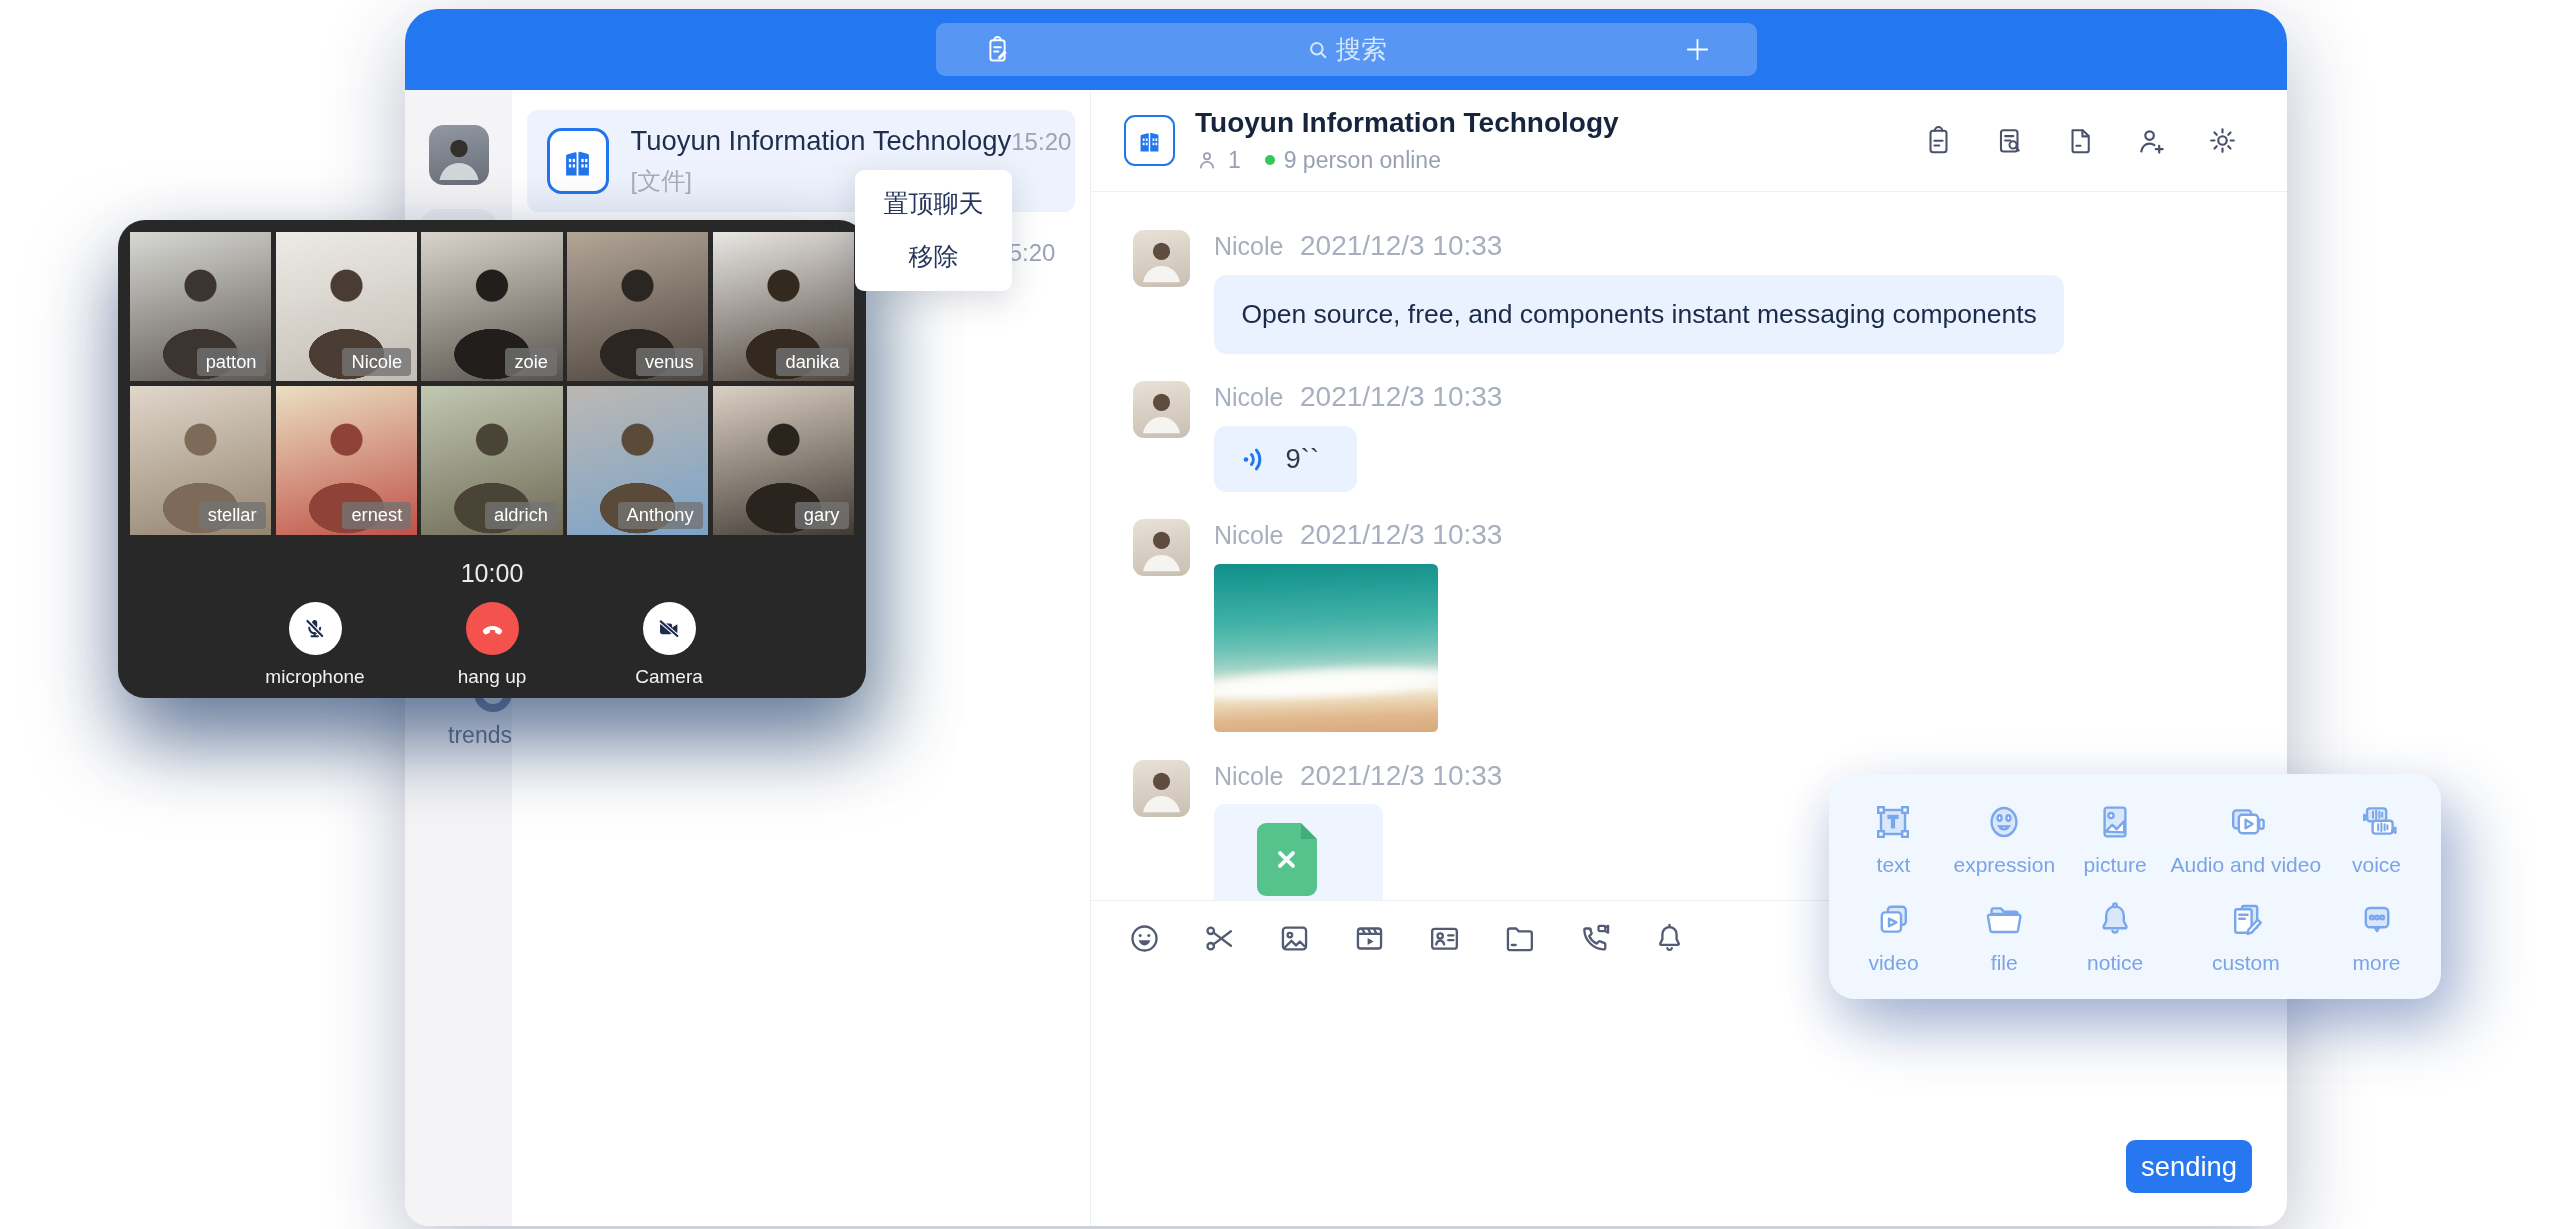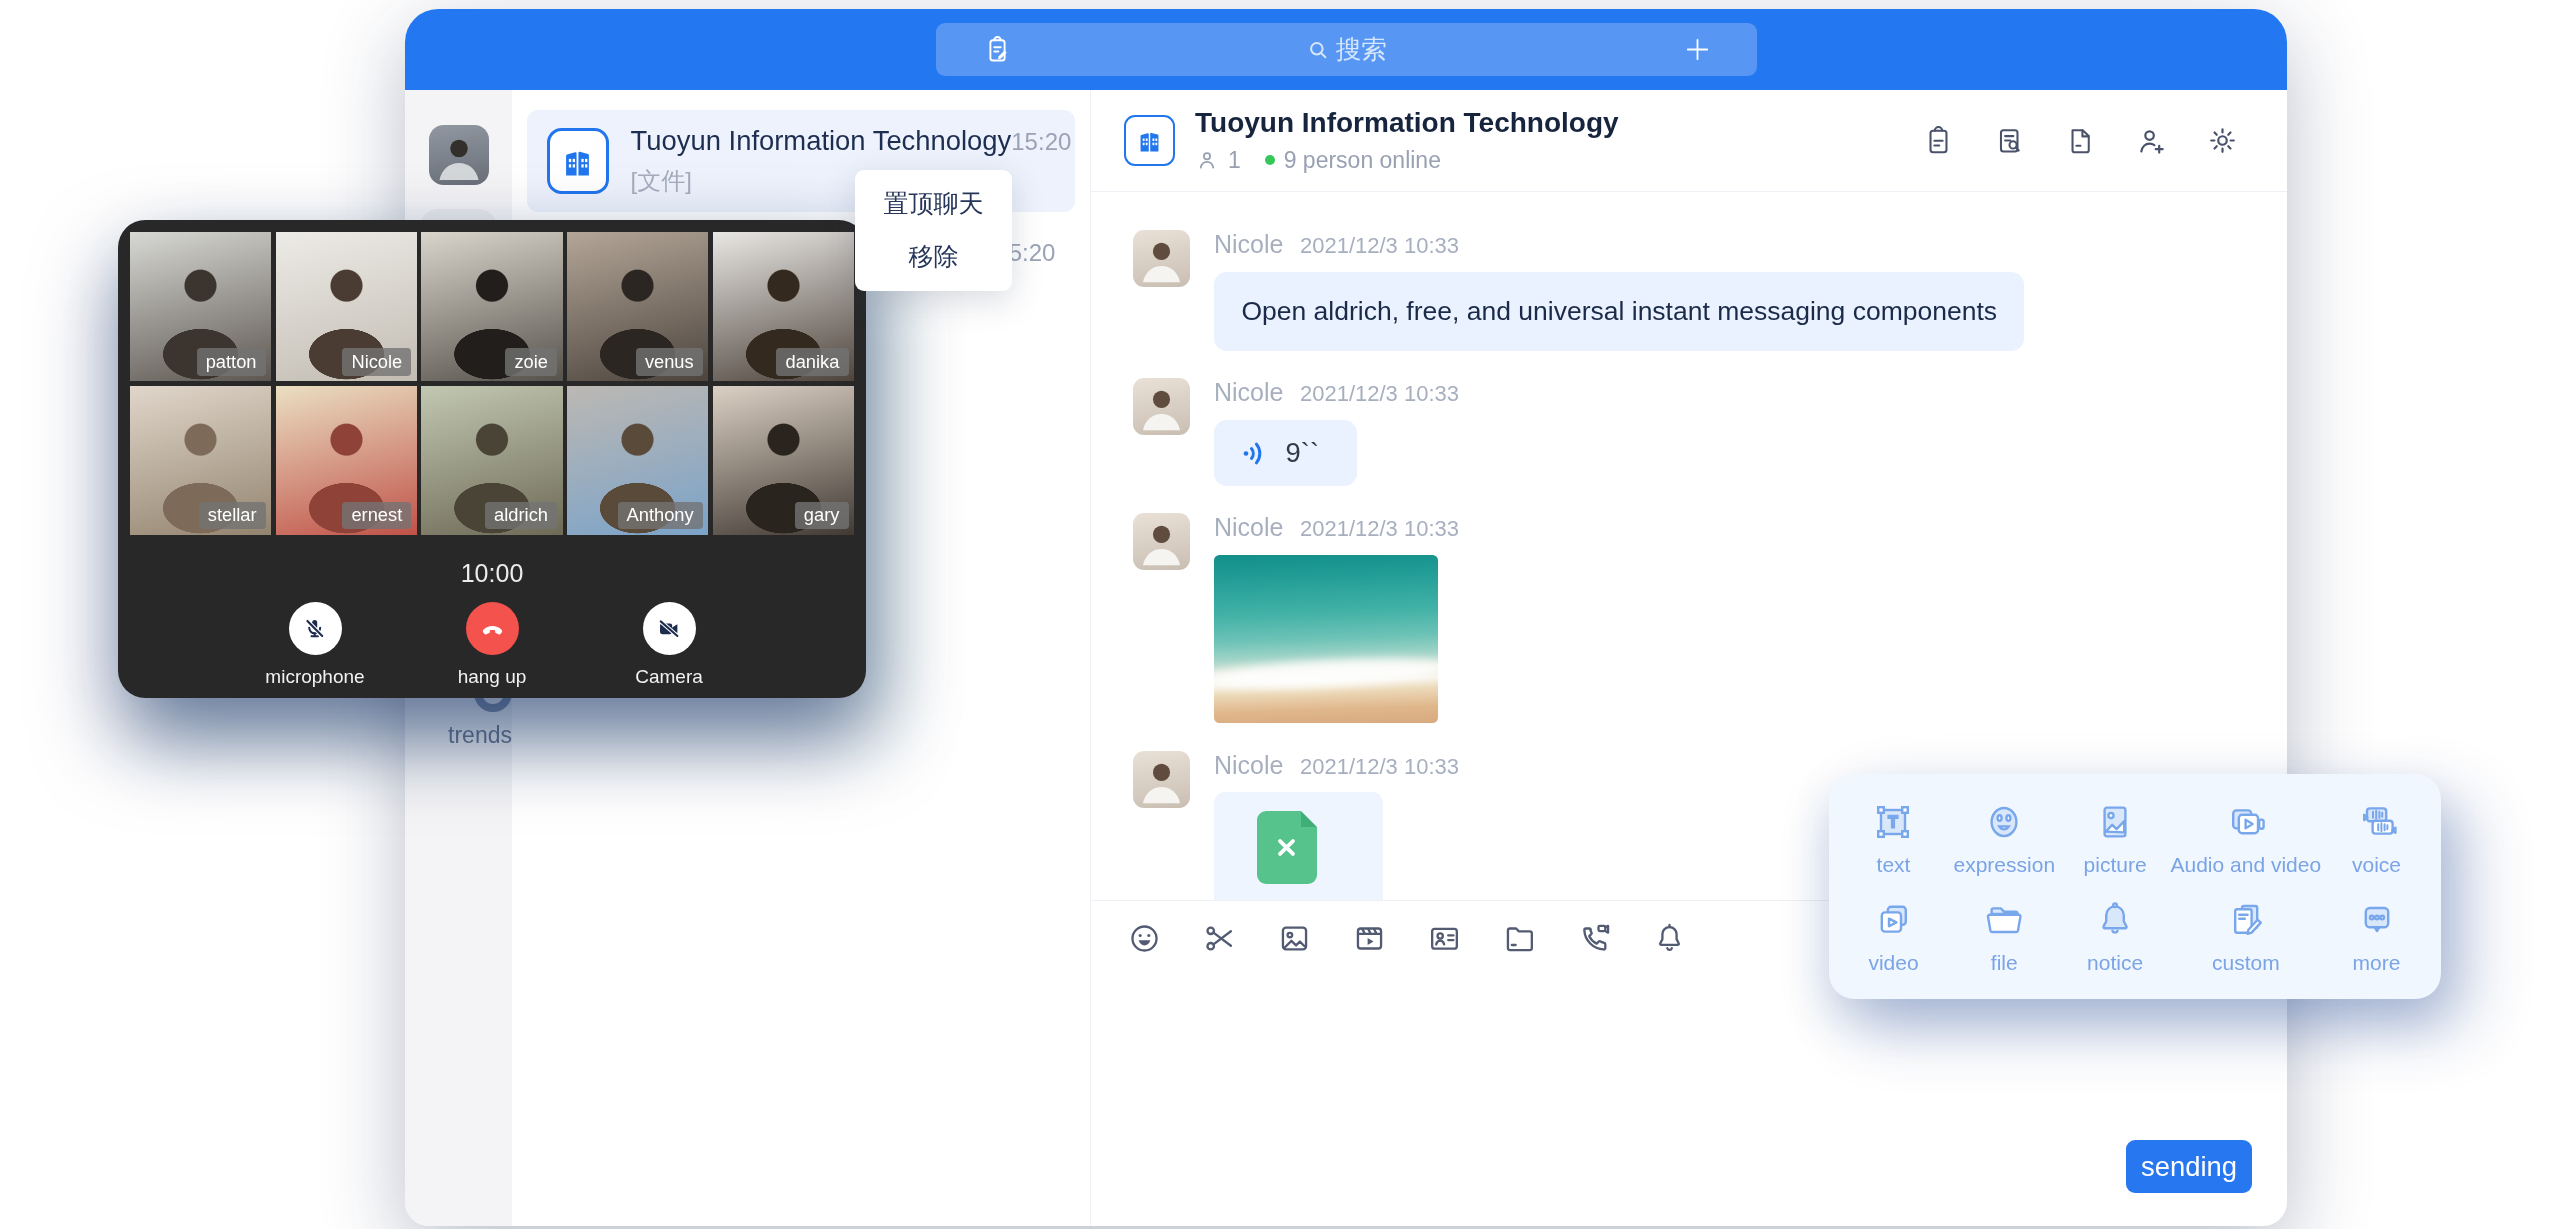--- a/index.html
+++ b/index.html
@@ -60,21 +60,21 @@
   .hdr-spacer{flex:1;}
   .hdr-actions{display:flex;align-items:center;gap:38px;color:#49526A;}
   .hdr-actions .act{cursor:pointer;}
 
   .messages{height:708px;box-sizing:border-box;padding:38px 0 0 42px;overflow:hidden;flex:0 0 auto;}
   .msg{display:flex;gap:24px;margin-bottom:27.4px;}
   .msg-avatar{width:57px;height:57px;border-radius:11px;overflow:hidden;flex:0 0 auto;
     background:linear-gradient(170deg,#e9e1d7,#c9beb2);display:flex;align-items:flex-end;justify-content:center;}
   .msg-meta{display:flex;align-items:baseline;gap:16.5px;}
   .msg-name{font-size:25px;color:#A7AFBF;}
-  .msg-time{font-size:22px;color:#A7AFBF;}
+  .msg-time{font-size:28px;color:#A7AFBF;}
   .msg-content{margin-top:12.8px;}
   .bubble{display:inline-block;background:#E9F2FE;border-radius:12.8px;}
   .bubble.text{padding:24px 27.4px;font-size:26.5px;color:#1B2A49;}
   .bubble.voice{display:inline-flex;align-items:center;gap:14.6px;padding:16.5px 38px 16.5px 24px;}
   .voice-dur{font-size:27.4px;color:#333a4a;}
   .img-msg{position:relative;width:224px;height:168px;border-radius:5.5px;overflow:hidden;
     background:linear-gradient(178deg,#128f89 0%,#239e97 15%,#43b2a7 35%,#6fc3b7 50%,#a2d4c8 60%,#e6e9dc 68%,#f7f4ea 74%,#ecd9b9 80%,#e0b78c 90%,#d8a97e 100%);}
   .img-msg::after{content:"";position:absolute;left:-11px;right:-11px;top:63%;height:15%;
     background:#fff;opacity:.9;filter:blur(4.6px);border-radius:50%;transform:rotate(-3deg);}
   .file-card{display:inline-flex;align-items:center;gap:24px;background:#EFF5FE;border-radius:11px;
@@ -291,21 +291,21 @@
                 <circle cx="12" cy="9" r="3.6" fill="#5f4c3e"></circle>
                 <path d="M4.2 22c.8-4.2 4-6.8 7.8-6.8s7 2.6 7.8 6.8z" fill="#f6f4f0"></path>
               </svg>
             </div>
             <div class="msg-col">
               <div class="msg-meta">
                 <span class="msg-name">Nicole</span>
                 <span class="msg-time">2021/12/3 10:33</span>
               </div>
               <div class="msg-content">
-                <span class="bubble text">Open aldrich, free, and universal instant messaging components</span>
+                <span class="bubble text">Open source, free, and components instant messaging components</span>
               </div>
             </div>
           </div>
 
           <div class="msg">
             <div class="msg-avatar">
               <svg width="57" height="57" viewBox="0 0 24 24">
                 <circle cx="12" cy="9" r="3.6" fill="#5f4c3e"></circle>
                 <path d="M4.2 22c.8-4.2 4-6.8 7.8-6.8s7 2.6 7.8 6.8z" fill="#f6f4f0"></path>
               </svg>

